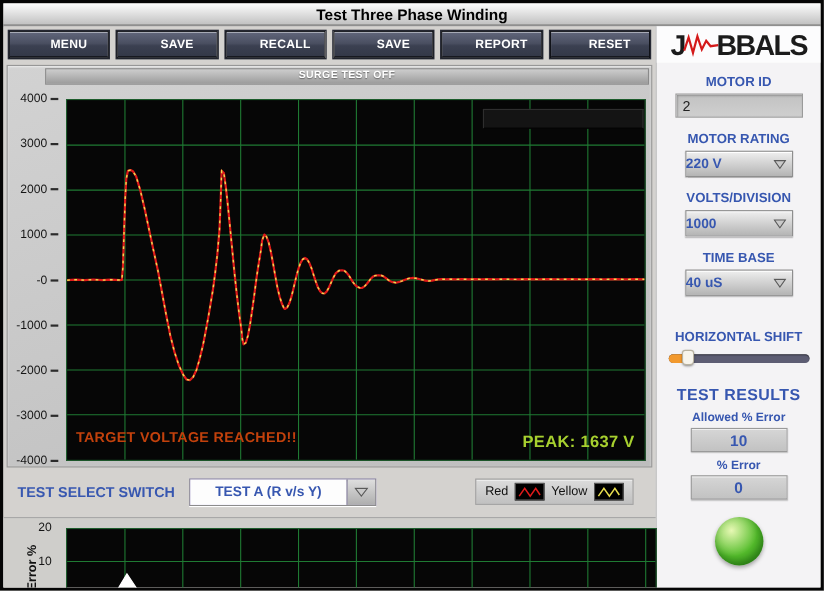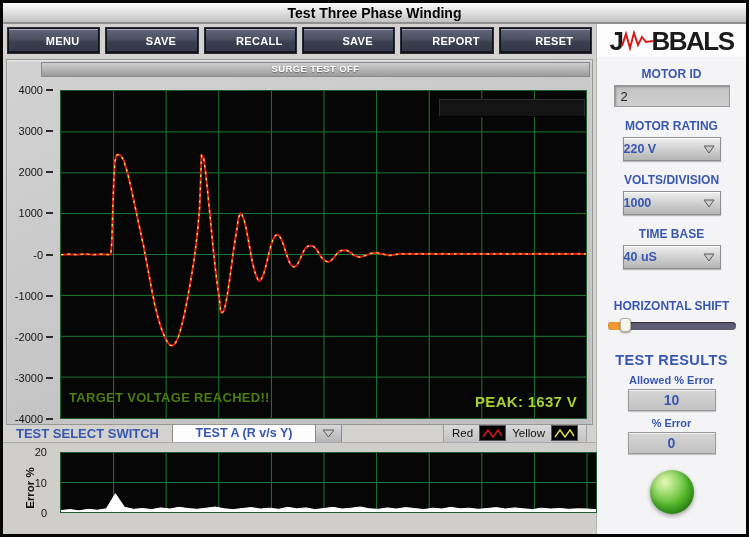--- a/index.html
+++ b/index.html
@@ -42,26 +42,26 @@
                 text-shadow:0 1px 1px rgba(90,90,90,.8); }
   .plot{ position:absolute; left:53px; top:30px; width:527px; height:329px;
          background:#060606; border:1px solid #1d5c2c; }
   .yticks{ position:absolute; left:0; top:30px; width:50px; height:329px; }
   .ytick{ position:absolute; right:4px; transform:translateY(-50%);
           display:flex; align-items:center; gap:3px; font-size:11px; color:#151515; }
   .ytick .dash{ width:7px; height:2px; background:#2b2b2b; }
   .inset-box{ position:absolute; left:378px; top:8px; width:146px; height:18px;
               background:#141414; border:1px solid #2e2e2e; border-bottom-color:#000; }
   .warn-text{ position:absolute; left:8px; bottom:13px; font-size:13px; font-weight:bold;
-              color:#4d7c0f; letter-spacing:.3px; }
+              color:#c2410c; letter-spacing:.3px; }
   .peak-text{ position:absolute; right:9px; bottom:8px; font-size:15px; font-weight:bold;
               color:#a7d02f; letter-spacing:.3px; }
 
   
-  .ctrl-strip{ height:16px; display:flex; align-items:center; padding:0 9px 0 13px; }
+  .ctrl-strip{ height:44px; display:flex; align-items:center; padding:0 20px 0 13px; }
   .blue-lbl{ color:#3757b0; font-weight:bold; }
   .ctrl-strip .blue-lbl{ font-size:13px; }
   .test-dd{ margin-left:13px; width:170px; height:25px; display:flex;
             border:1px solid #8c8c8c; box-shadow:inset 0 1px 2px rgba(0,0,0,.25), 0 1px 0 #fff;
             background:#c4b5fd; cursor:pointer;text-align:right; }
   .test-dd .dd-value{ flex:1; display:flex; align-items:center; justify-content:center;
                       color:#3757b0; font-weight:bold; font-size:12.5px; background:#fdfdfd; }
   .dd-arrow{ width:26px; display:flex; align-items:center; justify-content:center;
              background:linear-gradient(#dedede,#aeaeae); border-left:1px solid #8c8c8c; }
   .legend-plate{ margin-left:auto; display:flex; align-items:center; gap:6px;

